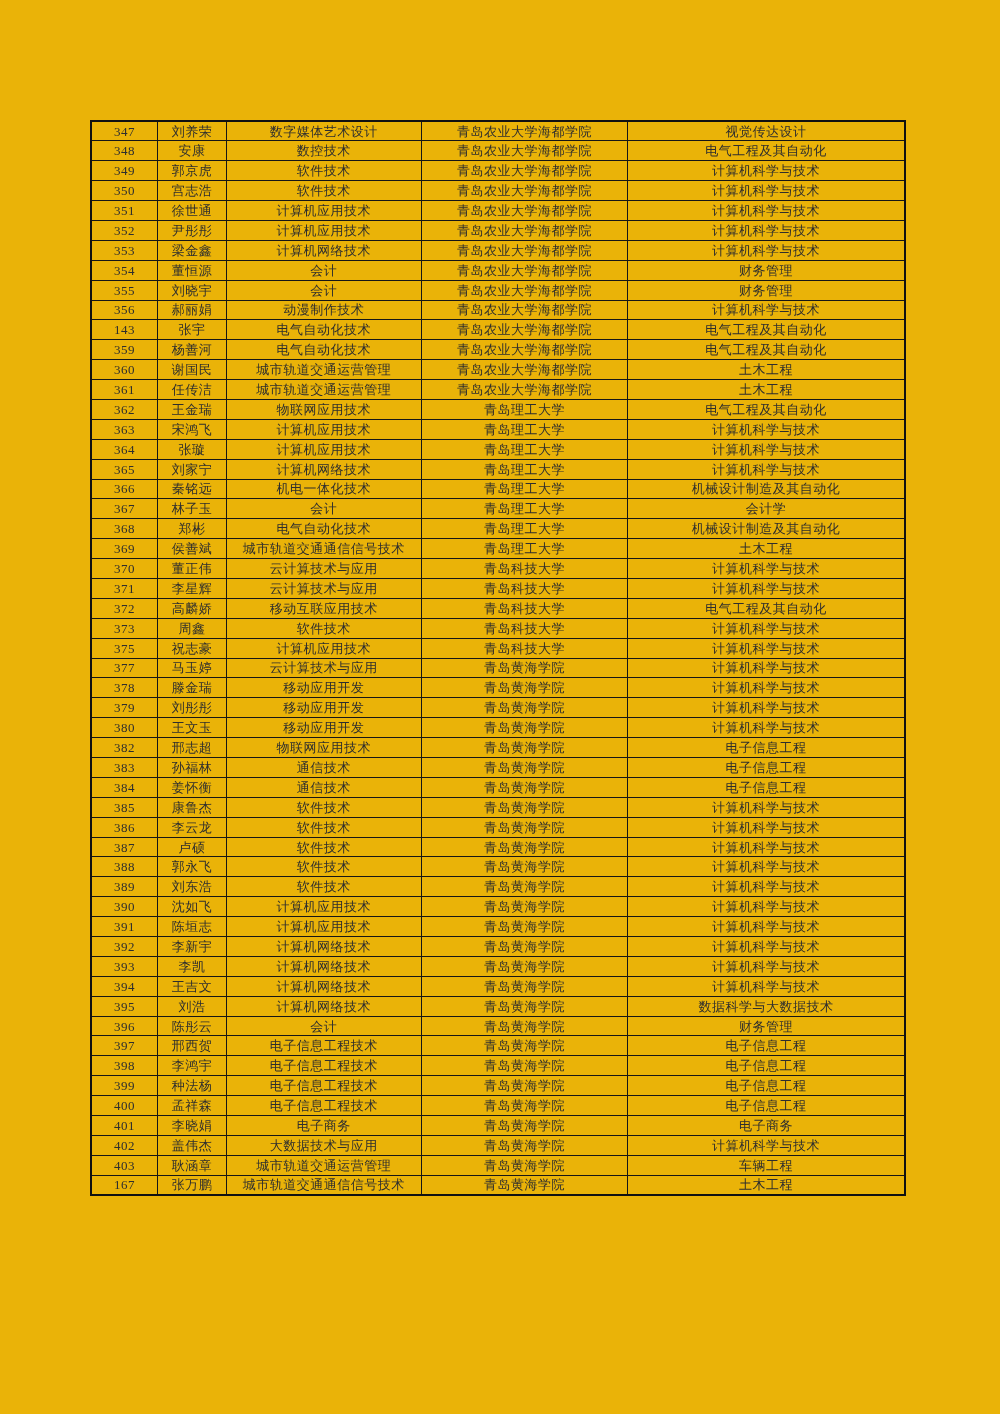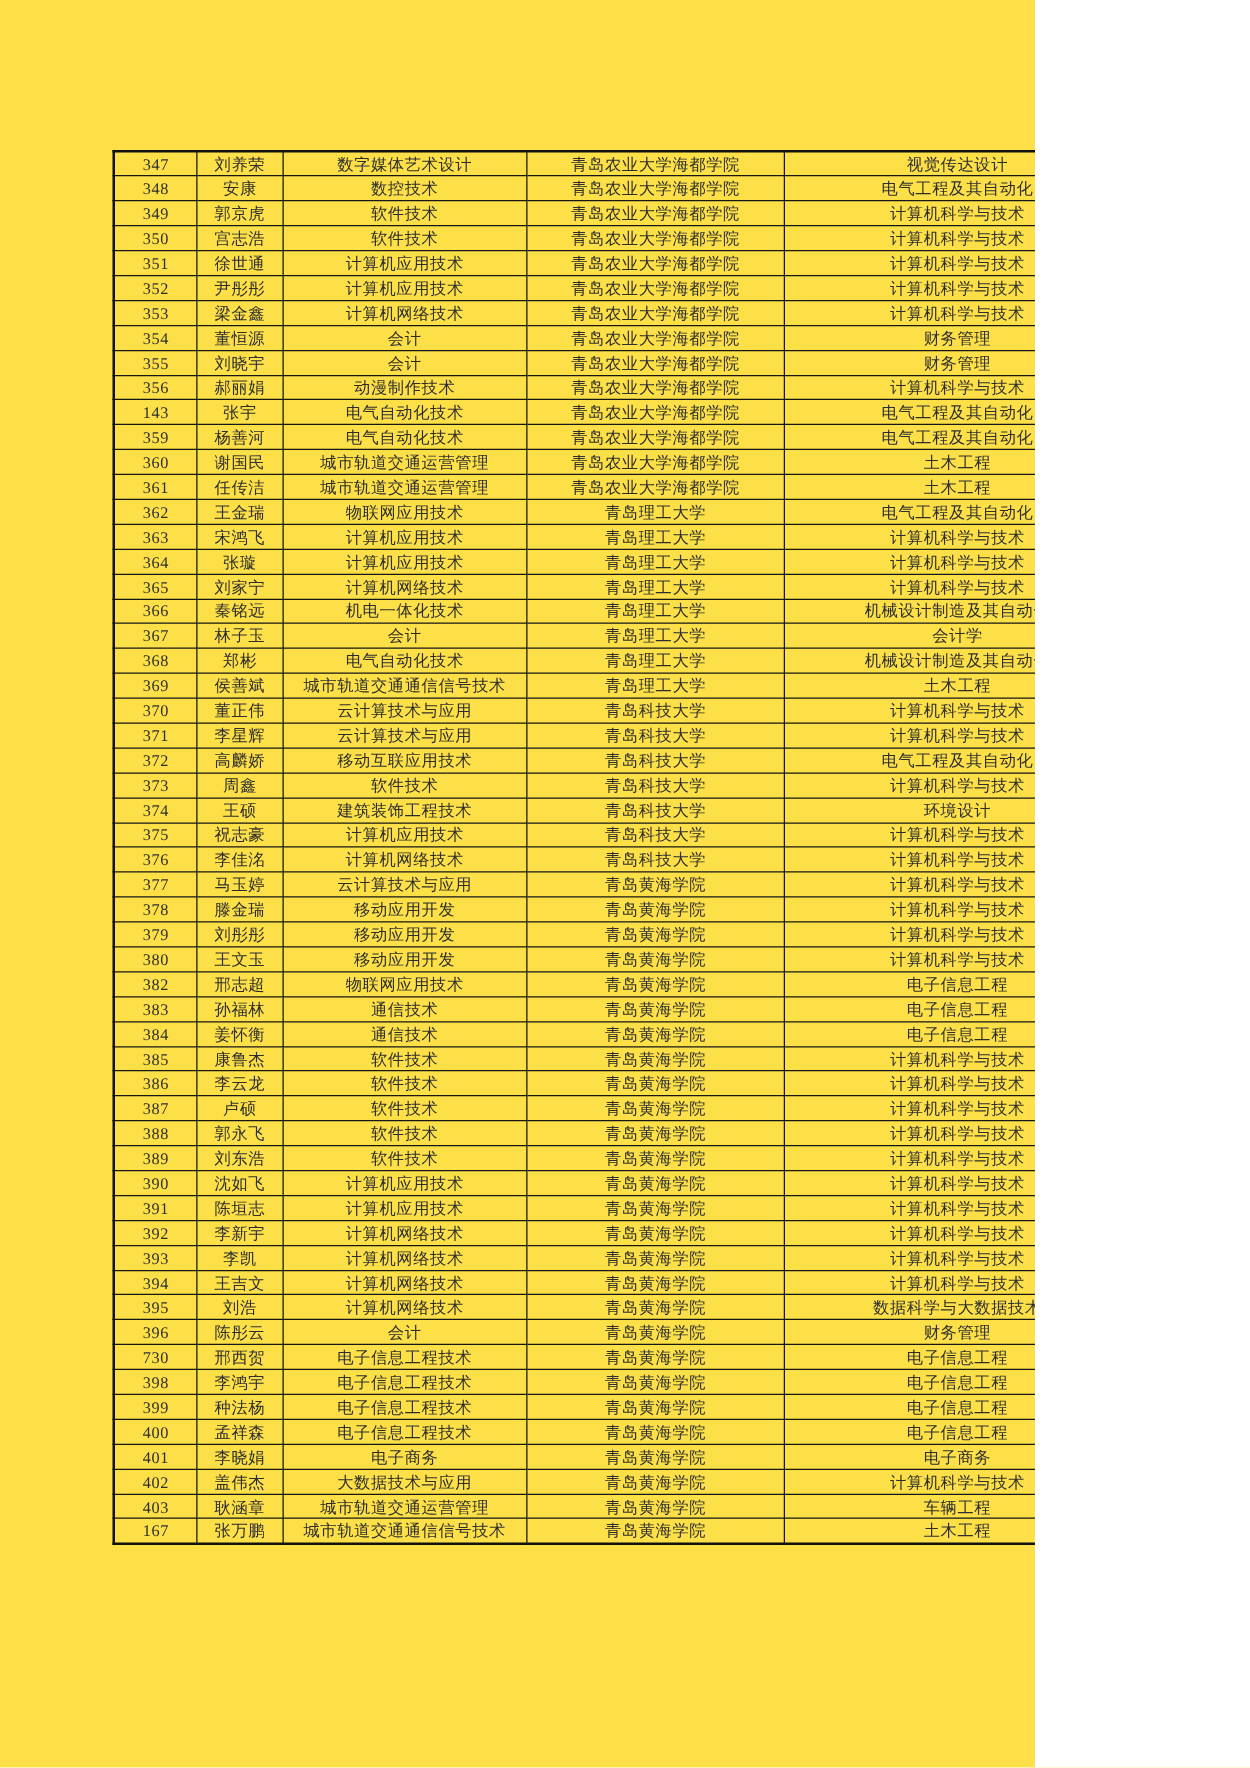--- a/index.html
+++ b/index.html
@@ -4,23 +4,23 @@
 <style>
   * { margin: 0; padding: 0; box-sizing: border-box; }
   html, body {
     width: 1000px;
     height: 1414px;
     background: #ffffff;
     font-family: "Liberation Serif", serif;
   }
   .page {
     position: relative;
-    width: 828px;
+    width: 1000px;
     height: 1414px;
-    background: #fde047;
+    background: #eab308;
     overflow: hidden;
   }
   table.roster {
     position: absolute;
     left: 90px;
     top: 120px;
     width: 816px;
     border-collapse: collapse;
     table-layout: fixed;
   }
@@ -237,37 +237,23 @@
     <td class="c-target">电气工程及其自动化</td>
   </tr>
         <tr>
     <td class="c-no">373</td>
     <td class="c-name">周鑫</td>
     <td class="c-major">软件技术</td>
     <td class="c-college">青岛科技大学</td>
     <td class="c-target">计算机科学与技术</td>
   </tr>
         <tr>
-    <td class="c-no">374</td>
-    <td class="c-name">王硕</td>
-    <td class="c-major">建筑装饰工程技术</td>
-    <td class="c-college">青岛科技大学</td>
-    <td class="c-target">环境设计</td>
-  </tr>
-        <tr>
     <td class="c-no">375</td>
     <td class="c-name">祝志豪</td>
     <td class="c-major">计算机应用技术</td>
-    <td class="c-college">青岛科技大学</td>
-    <td class="c-target">计算机科学与技术</td>
-  </tr>
-        <tr>
-    <td class="c-no">376</td>
-    <td class="c-name">李佳洺</td>
-    <td class="c-major">计算机网络技术</td>
     <td class="c-college">青岛科技大学</td>
     <td class="c-target">计算机科学与技术</td>
   </tr>
         <tr>
     <td class="c-no">377</td>
     <td class="c-name">马玉婷</td>
     <td class="c-major">云计算技术与应用</td>
     <td class="c-college">青岛黄海学院</td>
     <td class="c-target">计算机科学与技术</td>
   </tr>
@@ -391,21 +377,21 @@
     <td class="c-target">数据科学与大数据技术</td>
   </tr>
         <tr>
     <td class="c-no">396</td>
     <td class="c-name">陈彤云</td>
     <td class="c-major">会计</td>
     <td class="c-college">青岛黄海学院</td>
     <td class="c-target">财务管理</td>
   </tr>
         <tr>
-    <td class="c-no">730</td>
+    <td class="c-no">397</td>
     <td class="c-name">邢西贺</td>
     <td class="c-major">电子信息工程技术</td>
     <td class="c-college">青岛黄海学院</td>
     <td class="c-target">电子信息工程</td>
   </tr>
         <tr>
     <td class="c-no">398</td>
     <td class="c-name">李鸿宇</td>
     <td class="c-major">电子信息工程技术</td>
     <td class="c-college">青岛黄海学院</td>

